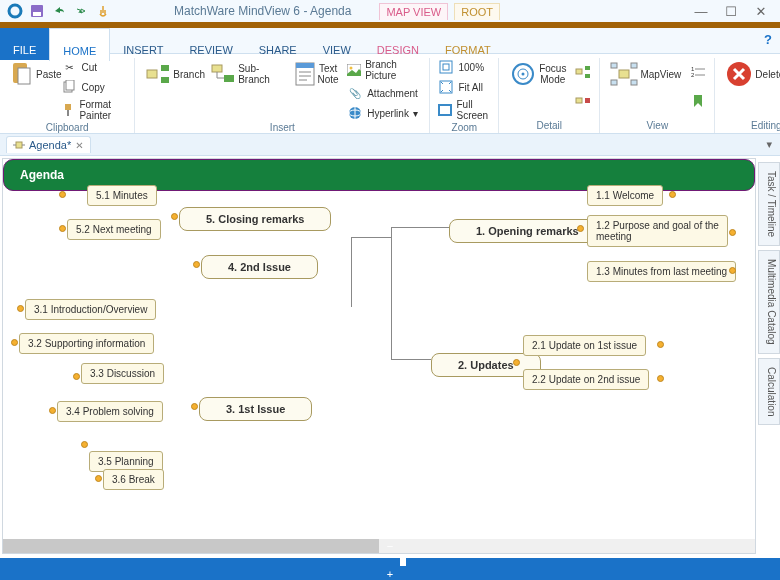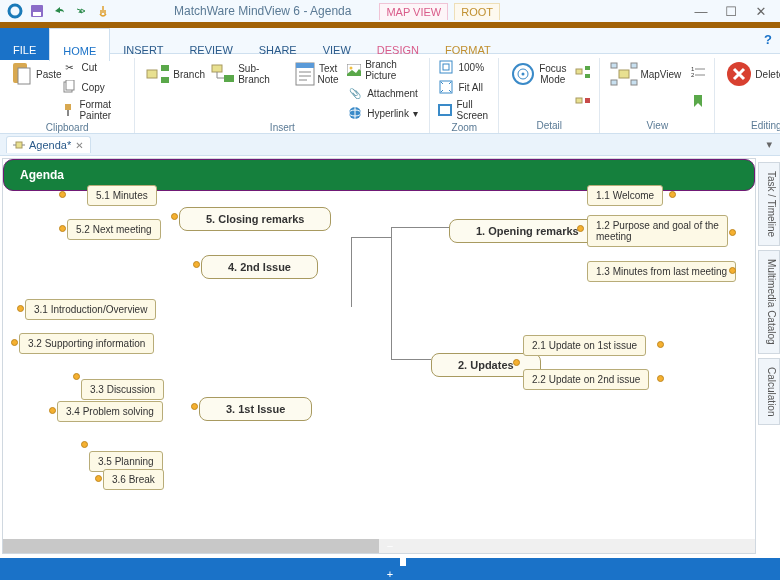--- a/index.html
+++ b/index.html
@@ -380,21 +380,21 @@
     <div class="dot" style="left:168px;top:54px"></div>
     <div class="dot" style="left:56px;top:32px"></div>
     <div class="dot" style="left:56px;top:66px"></div>
 
     <div class="node main-node" style="left:198px;top:96px">4.  2nd Issue</div>
     <div class="dot" style="left:190px;top:102px"></div>
 
     <div class="node main-node" style="left:196px;top:238px">3.  1st Issue</div>
     <div class="node" style="left:22px;top:140px">3.1  Introduction/Overview</div>
     <div class="node" style="left:16px;top:174px">3.2  Supporting information</div>
-    <div class="node" style="left:78px;top:220px">3.3  Discussion</div>
+    <div class="node" style="left:78px;top:204px">3.3  Discussion</div>
     <div class="node" style="left:54px;top:242px">3.4  Problem solving</div>
     <div class="node" style="left:86px;top:292px">3.5  Planning</div>
     <div class="node" style="left:100px;top:310px">3.6  Break</div>
     <div class="dot" style="left:188px;top:244px"></div>
     <div class="dot" style="left:14px;top:146px"></div>
     <div class="dot" style="left:8px;top:180px"></div>
     <div class="dot" style="left:70px;top:214px"></div>
     <div class="dot" style="left:46px;top:248px"></div>
     <div class="dot" style="left:78px;top:282px"></div>
     <div class="dot" style="left:92px;top:316px"></div>

